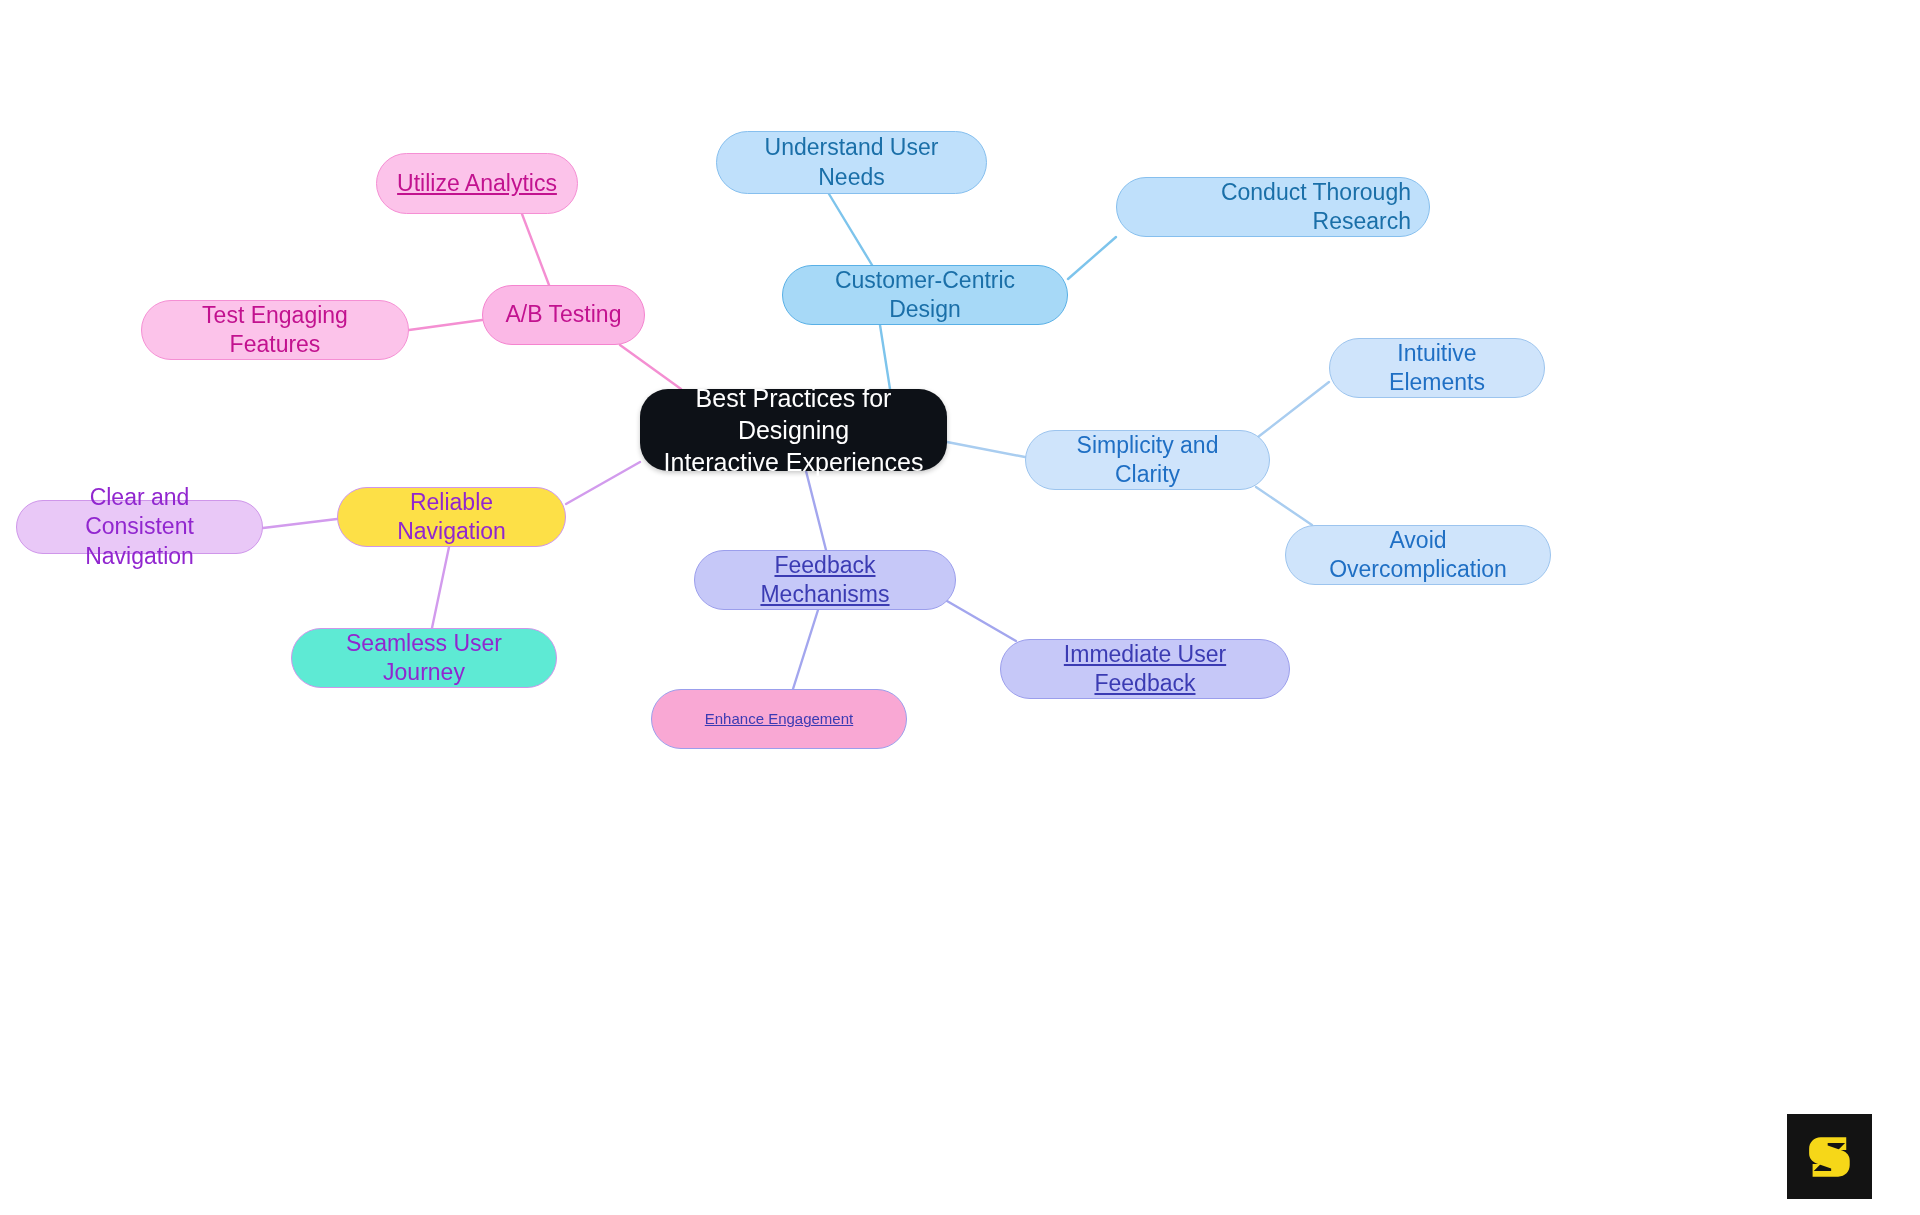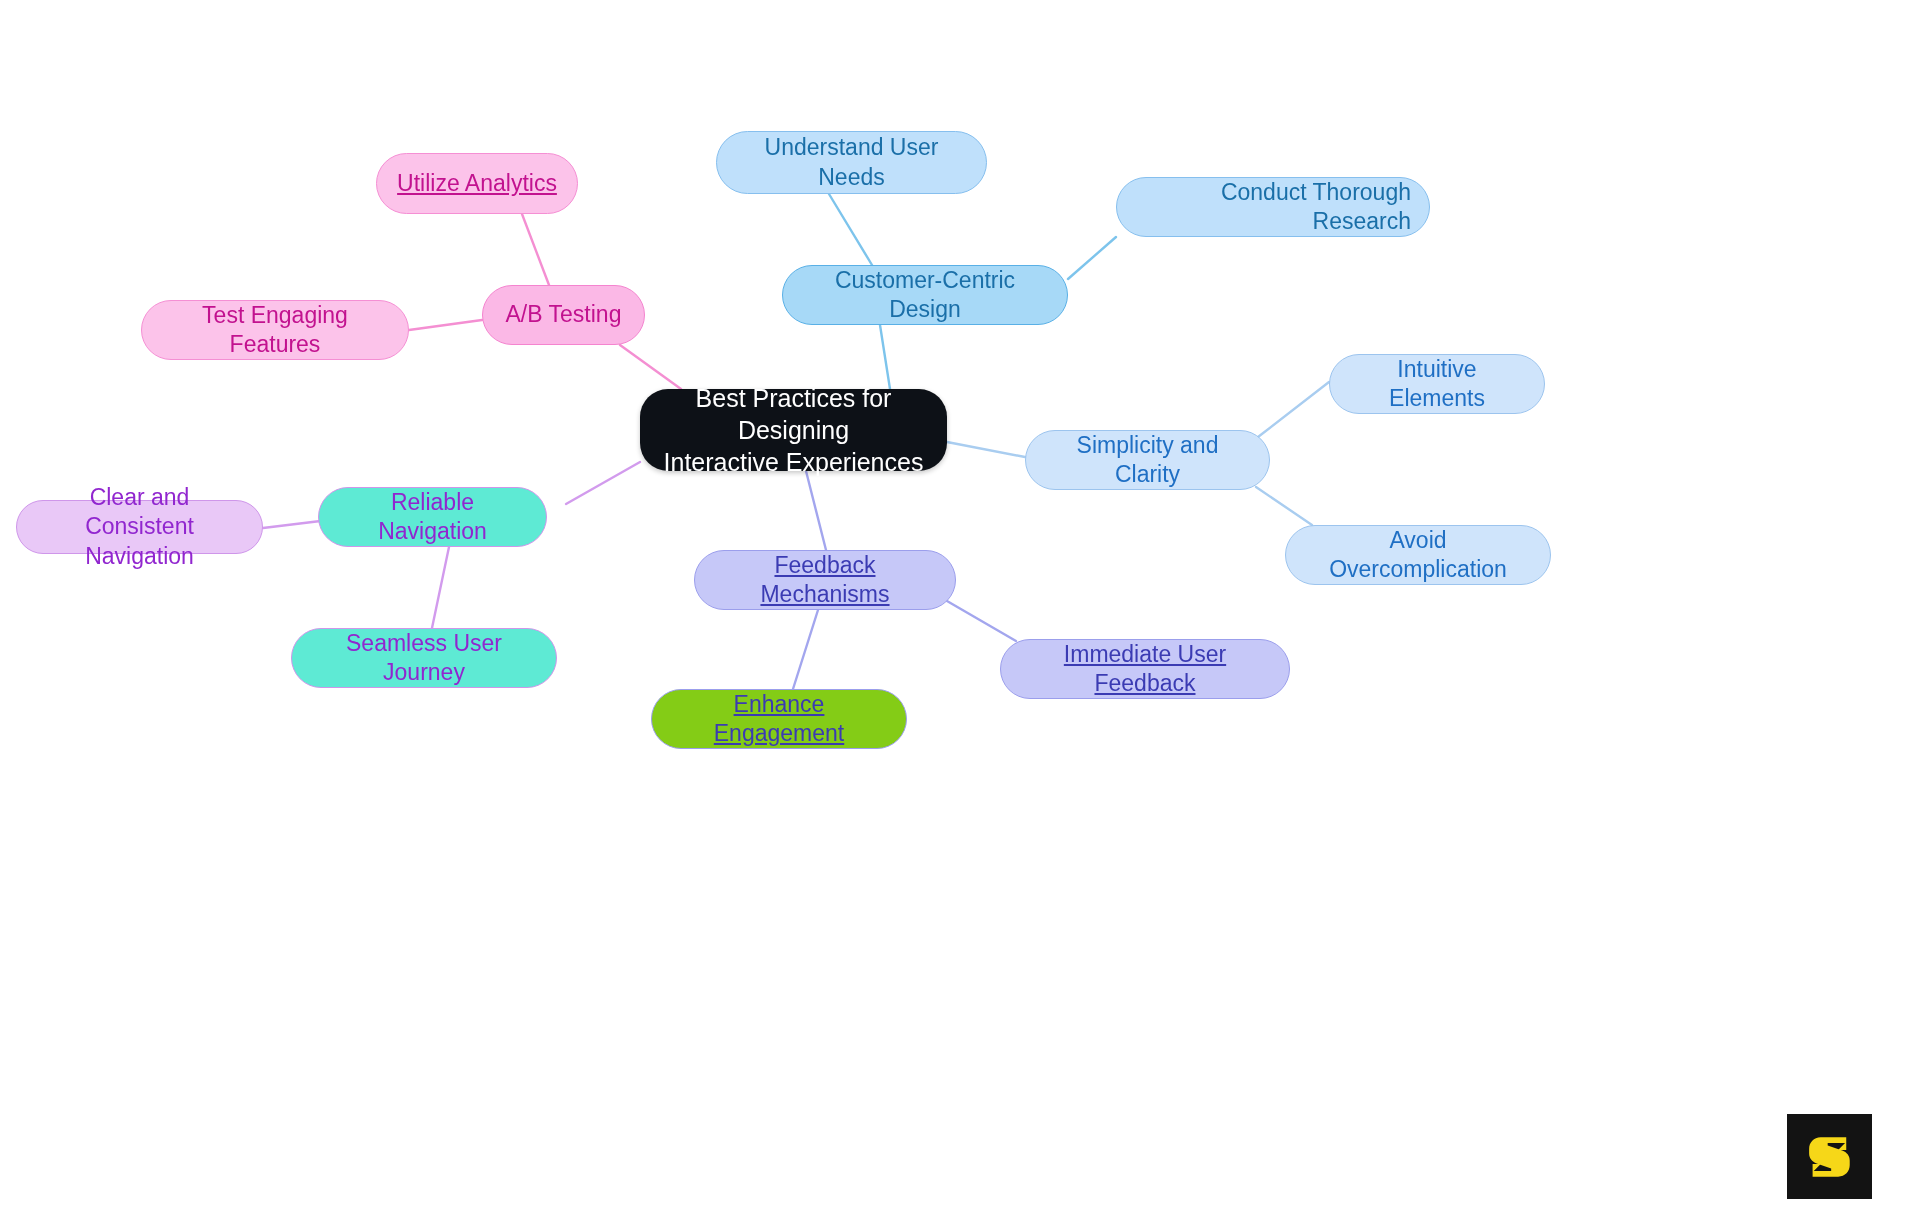--- a/index.html
+++ b/index.html
@@ -95,26 +95,26 @@
       <line x1="482" y1="320" x2="409" y2="330" stroke="#f48fd2" stroke-width="2.4" stroke-linecap="round"></line>
     </svg>
 
   <div id="node-layer">
       <div class="node root" style="left: 640px; top: 389px; width: 307px; height: 82px; font-size: 25px; color: rgb(255, 255, 255);"><span class="node-label">Best Practices for Designing
 Interactive Experiences</span></div>
       <div class="node theme-blue-mid" style="left: 782px; top: 265px; width: 286px; height: 60px; font-size: 23px; background: rgb(167, 217, 247); border-color: rgb(89, 176, 230); color: rgb(26, 111, 168);"><span class="node-label">Customer-Centric Design</span></div>
       <div class="node theme-blue-soft" style="left: 716px; top: 131px; width: 271px; height: 63px; font-size: 23px; background: rgb(191, 224, 251); border-color: rgb(134, 191, 238); color: rgb(26, 111, 168);"><span class="node-label">Understand User Needs</span></div>
       <div class="node theme-blue-soft" style="left: 1116px; top: 177px; width: 314px; height: 60px; font-size: 23px; background: rgb(191, 224, 251); border-color: rgb(134, 191, 238); color: rgb(26, 111, 168); text-align: right;"><span class="node-label">Conduct Thorough Research</span></div>
       <div class="node theme-blue-pale" style="left: 1025px; top: 430px; width: 245px; height: 60px; font-size: 23px; background: rgb(207, 228, 251); border-color: rgb(156, 196, 238); color: rgb(31, 111, 196);"><span class="node-label">Simplicity and Clarity</span></div>
-      <div class="node theme-blue-pale" style="left: 1329px; top: 338px; width: 216px; height: 60px; font-size: 23px; background: rgb(207, 228, 251); border-color: rgb(156, 196, 238); color: rgb(31, 111, 196); margin-top: 16px;"><span class="node-label">Intuitive Elements</span></div>
+      <div class="node theme-blue-pale" style="left: 1329px; top: 338px; width: 216px; height: 60px; font-size: 23px; background: rgb(207, 228, 251); border-color: rgb(156, 196, 238); color: rgb(31, 111, 196);"><span class="node-label">Intuitive Elements</span></div>
       <div class="node theme-blue-pale" style="left: 1285px; top: 525px; width: 266px; height: 60px; font-size: 23px; background: rgb(207, 228, 251); border-color: rgb(156, 196, 238); color: rgb(31, 111, 196);"><span class="node-label">Avoid Overcomplication</span></div>
       <div class="node theme-indigo" style="left: 694px; top: 550px; width: 262px; height: 60px; font-size: 23px; background: rgb(198, 200, 248); border-color: rgb(155, 158, 236); color: rgb(59, 59, 179);"><span class="node-label">Feedback Mechanisms</span></div>
       <div class="node theme-indigo" style="left: 1000px; top: 639px; width: 290px; height: 60px; font-size: 23px; background: rgb(198, 200, 248); border-color: rgb(155, 158, 236); color: rgb(59, 59, 179);"><span class="node-label">Immediate User Feedback</span></div>
-      <div class="node theme-indigo" style="left: 651px; top: 689px; width: 256px; height: 60px; font-size: 23px; background: #84cc16; border-color: rgb(155, 158, 236); color: rgb(59, 59, 179);"><span class="node-label">Enhance Engagement</span></div>
-      <div class="node theme-violet" style="left: 318px; top: 487px; width: 229px; height: 60px; font-size: 23px; background: #5eead4; border-color: rgb(207, 150, 234); color: rgb(145, 38, 207);"><span class="node-label">Reliable Navigation</span></div>
+      <div class="node theme-indigo" style="left: 651px; top: 689px; width: 256px; height: 60px; font-size: 15px; background: #f9a8d4; border-color: rgb(155, 158, 236); color: rgb(59, 59, 179);"><span class="node-label">Enhance Engagement</span></div>
+      <div class="node theme-violet" style="left: 337px; top: 487px; width: 229px; height: 60px; font-size: 23px; background: #fde047; border-color: rgb(207, 150, 234); color: rgb(145, 38, 207);"><span class="node-label">Reliable Navigation</span></div>
       <div class="node theme-violet" style="left: 16px; top: 500px; width: 247px; height: 54px; font-size: 23px; background: rgb(233, 200, 247); border-color: rgb(207, 150, 234); color: rgb(145, 38, 207);"><span class="node-label">Clear and Consistent
 Navigation</span></div>
       <div class="node theme-violet" style="left: 291px; top: 628px; width: 266px; height: 60px; font-size: 23px; background: #5eead4; border-color: rgb(207, 150, 234); color: rgb(145, 38, 207);"><span class="node-label">Seamless User Journey</span></div>
       <div class="node theme-pink" style="left: 482px; top: 285px; width: 163px; height: 60px; font-size: 23px; background: rgb(251, 184, 230); border-color: rgb(244, 132, 207); color: rgb(194, 18, 143);"><span class="node-label">A/B Testing</span></div>
       <div class="node theme-pink-soft" style="left: 376px; top: 153px; width: 202px; height: 61px; font-size: 23px; background: rgb(252, 195, 234); border-color: rgb(245, 143, 212); color: rgb(194, 18, 143); text-decoration: underline;"><span class="node-label">Utilize Analytics</span></div>
       <div class="node theme-pink-soft" style="left: 141px; top: 300px; width: 268px; height: 60px; font-size: 23px; background: rgb(252, 195, 234); border-color: rgb(245, 143, 212); color: rgb(194, 18, 143);"><span class="node-label">Test Engaging Features</span></div>
     </div>
 
   <div id="brand-logo" style="left: 1787px; top: 1114px; width: 85px; height: 85px; background: rgb(19, 19, 19);">
     <svg width="58" height="58" viewBox="0 0 100 100">

